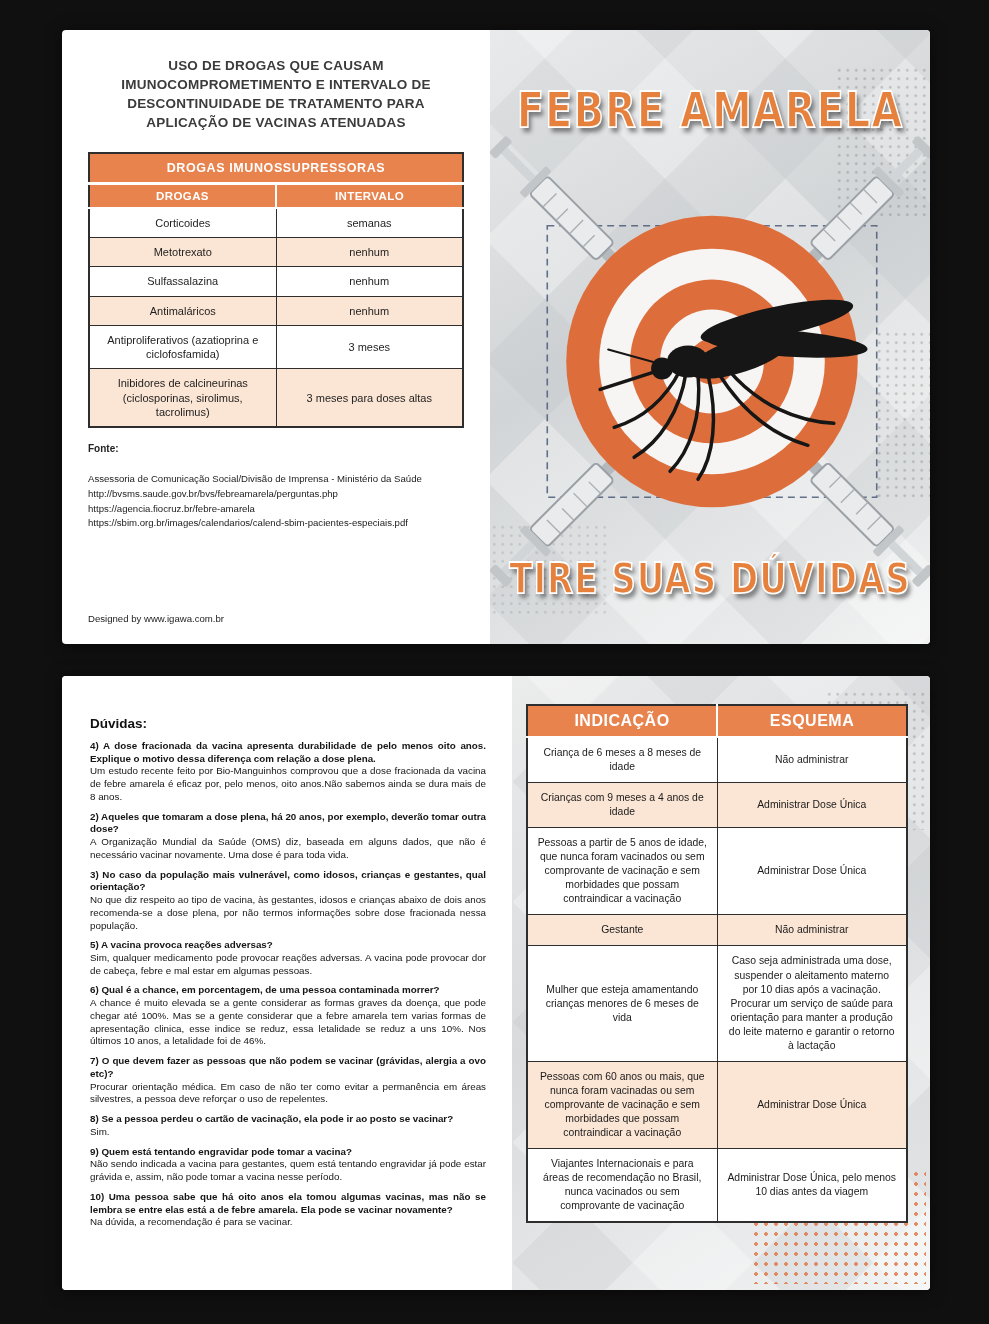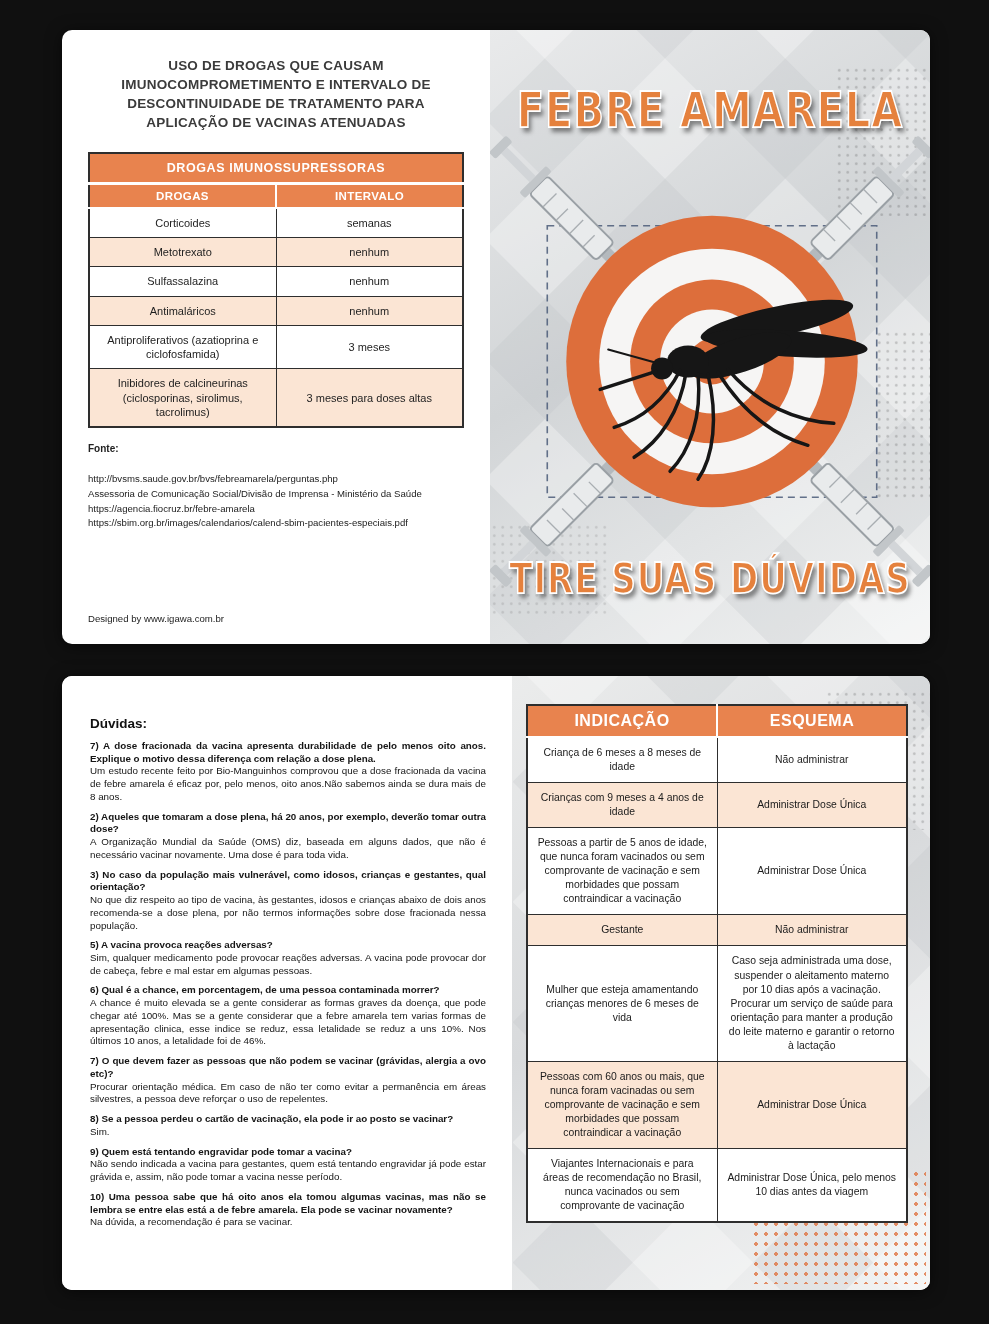--- a/index.html
+++ b/index.html
@@ -4,21 +4,21 @@
 <style>
   html,body{margin:0;padding:0;}
   body{
     width:989px;height:1324px;position:relative;overflow:hidden;
     background:var(--frame,#101010);
     font-family:"Liberation Sans",sans-serif;
   }
   .canvas{position:absolute;inset:0;}
   .panel{
     position:absolute;left:62px;width:868px;height:614px;
-    background:#fff;border-radius:10px;overflow:hidden;display:flex;
+    background:#fff;border-radius:4px;overflow:hidden;display:flex;
     box-shadow:0 2px 16px rgba(0,0,0,.55);
   }
   .panel.top{top:30px;}
   .panel.bottom{top:676px;}
   .col{position:relative;height:100%;box-sizing:border-box;}
   .panel.top .col.left{width:428px;}
   .panel.bottom .col.left{width:450px;}
   .col.right{flex:1;overflow:hidden;}
 
   
@@ -151,22 +151,22 @@
           </tr>
           <tr>
             <td>Inibidores de calcineurinas (ciclosporinas, sirolimus, tacrolimus)</td>
             <td>3 meses para doses altas</td>
           </tr>
         </tbody>
       </table>
 
       <div class="source">
         <div class="lbl">Fonte:</div>
+        <div class="source-line">Assessoria de Comunicação Social/Divisão de Imprensa - Ministério da Saúde</div>
         <div class="source-line">http://bvsms.saude.gov.br/bvs/febreamarela/perguntas.php</div>
-        <div class="source-line">Assessoria de Comunicação Social/Divisão de Imprensa - Ministério da Saúde</div>
         <div class="source-line">https://agencia.fiocruz.br/febre-amarela</div>
         <div class="source-line">https://sbim.org.br/images/calendarios/calend-sbim-pacientes-especiais.pdf</div>
       </div>
 
       <div class="credit">Designed by www.igawa.com.br</div>
     </div>
 
     <div class="col right cover">
       <div class="diamonds"></div>
       <div class="dots" style="right:0;top:36px;width:95px;height:150px;"></div>
@@ -225,21 +225,21 @@
       <div class="cover-subtitle">TIRE SUAS DÚVIDAS</div>
     </div>
   </section>
 
   <section class="panel bottom">
 
     <div class="col left faq-col">
       <h2 class="faq-h">Dúvidas:</h2>
 
       <div class="qa">
-        <p class="q">7) A dose fracionada da vacina apresenta durabilidade de pelo menos oito anos. Explique o motivo dessa diferença com relação a dose plena.</p>
+        <p class="q">4) A dose fracionada da vacina apresenta durabilidade de pelo menos oito anos. Explique o motivo dessa diferença com relação a dose plena.</p>
         <p class="a">Um estudo recente feito por Bio-Manguinhos comprovou que a dose fracionada da vacina de febre amarela é eficaz por, pelo menos, oito anos.Não sabemos ainda se dura mais de 8 anos.</p>
       </div>
       <div class="qa">
         <p class="q">2) Aqueles que tomaram a dose plena, há 20 anos, por exemplo, deverão tomar outra dose?</p>
         <p class="a">A Organização Mundial da Saúde (OMS) diz, baseada em alguns dados, que não é necessário vacinar novamente. Uma dose é para toda vida.</p>
       </div>
       <div class="qa">
         <p class="q">3) No caso da população mais vulnerável, como idosos, crianças e gestantes, qual orientação?</p>
         <p class="a">No que diz respeito ao tipo de vacina, às gestantes, idosos e crianças abaixo de dois anos recomenda-se a dose plena, por não termos informações sobre dose fracionada nessa população.</p>
       </div>

